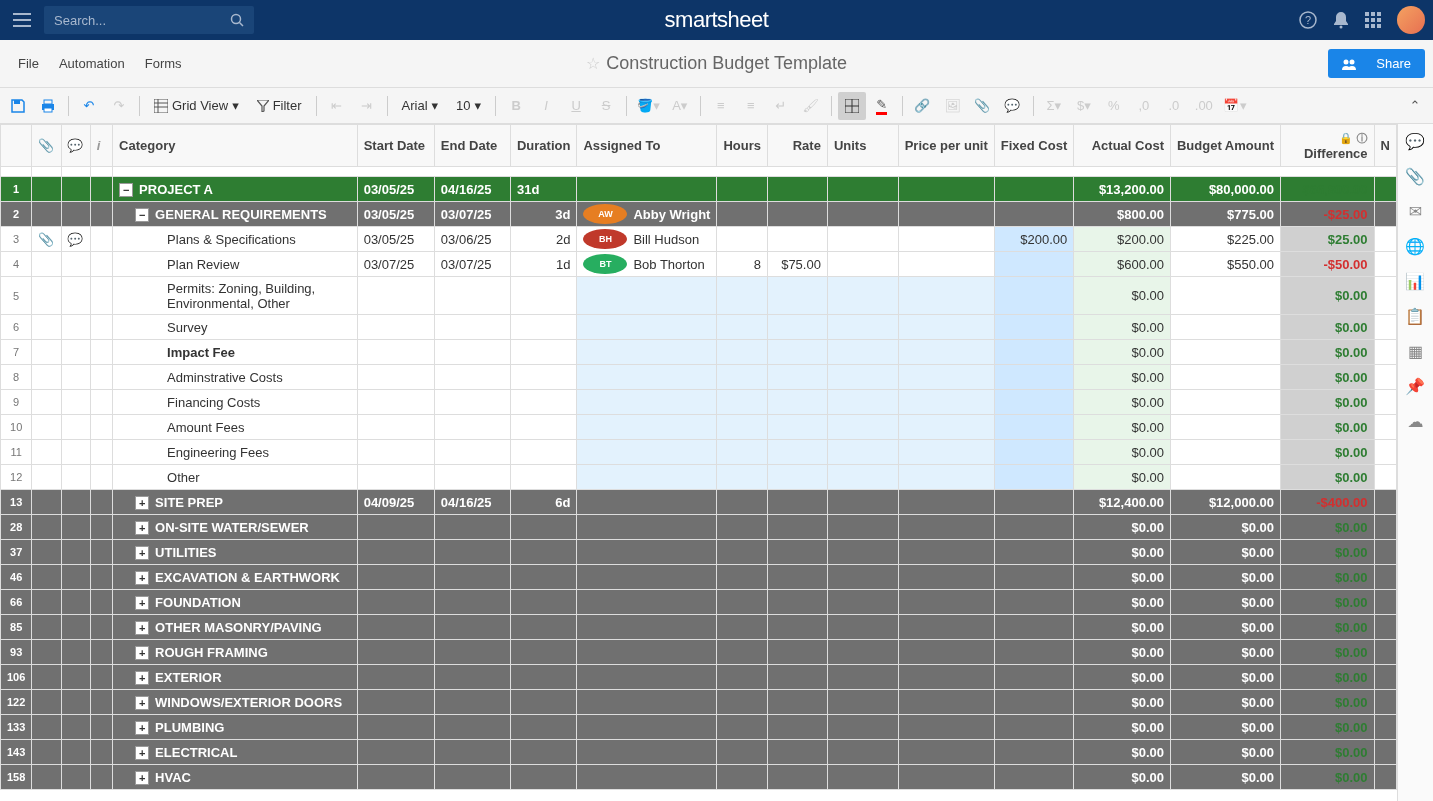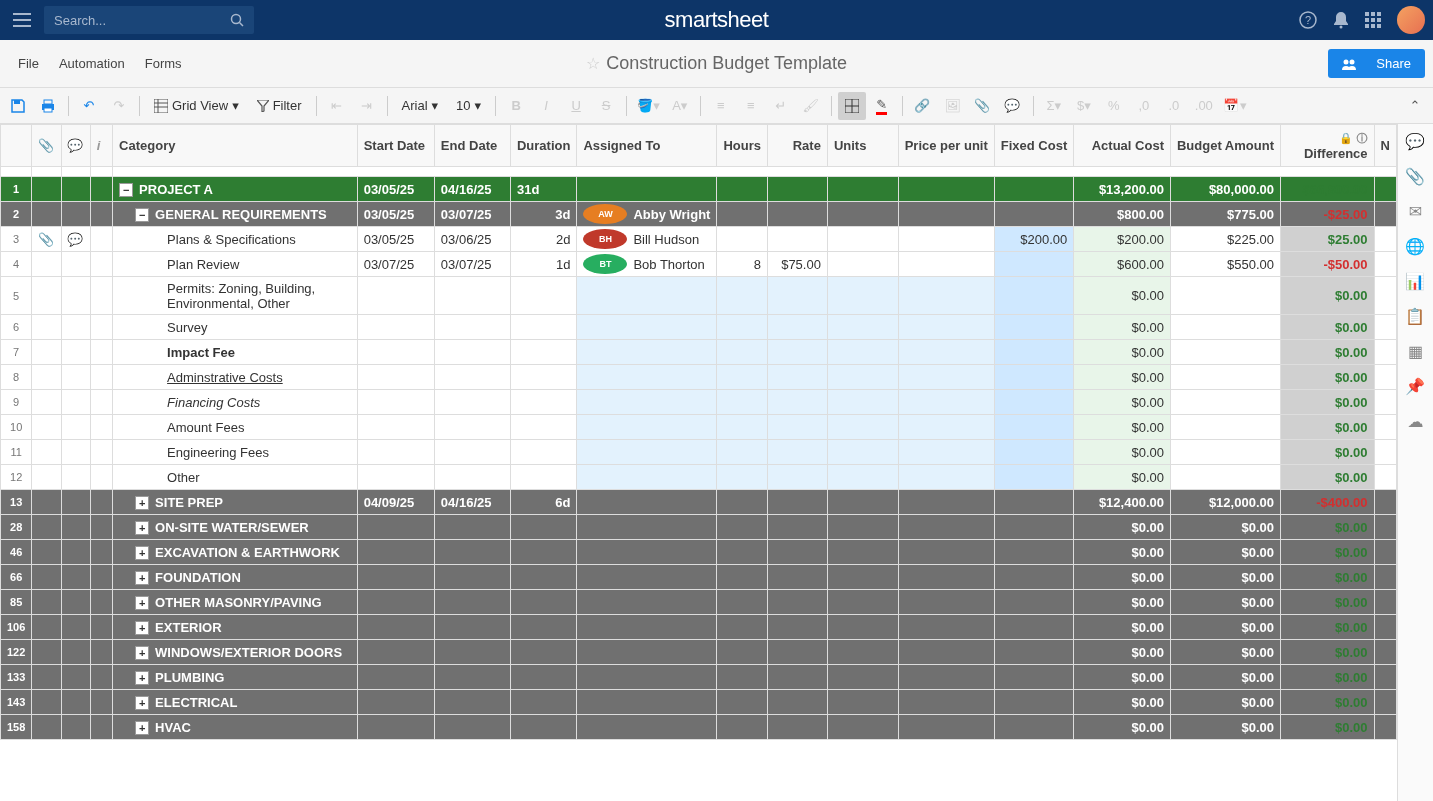--- a/index.html
+++ b/index.html
@@ -405,41 +405,41 @@
             <td class="actual-col actual-green">$0.00</td>
             <td class="budget-col"></td>
             <td class="diff-col diff-gray"><span class="diff-pos">$0.00</span></td>
             <td class="n-col"></td>
           </tr>
           <tr class="white">
             <td class="rownum">8</td>
             <td class="att-col"></td>
             <td class="c-col"></td>
             <td class="i-col"></td>
-            <td class="cat-col" style="padding-left:54px;text-decoration:underline;">Adminstrative Costs</td>
+            <td class="cat-col" style="padding-left:54px;">Adminstrative Costs</td>
             <td class="date-col"></td>
             <td class="date-col"></td>
             <td class="dur-col"></td>
             <td class="assigned-col assigned-blue"></td>
             <td class="hours-col assigned-blue"></td>
             <td class="rate-col assigned-blue"></td>
             <td class="units-col assigned-blue"></td>
             <td class="ppu-col assigned-blue"></td>
             <td class="fixed-col fixed-blue"></td>
             <td class="actual-col actual-green">$0.00</td>
             <td class="budget-col"></td>
             <td class="diff-col diff-gray"><span class="diff-pos">$0.00</span></td>
             <td class="n-col"></td>
           </tr>
           <tr class="white">
             <td class="rownum">9</td>
             <td class="att-col"></td>
             <td class="c-col"></td>
             <td class="i-col"></td>
-            <td class="cat-col" style="padding-left:54px;font-style:italic;">Financing Costs</td>
+            <td class="cat-col" style="padding-left:54px;">Financing Costs</td>
             <td class="date-col"></td>
             <td class="date-col"></td>
             <td class="dur-col"></td>
             <td class="assigned-col assigned-blue"></td>
             <td class="hours-col assigned-blue"></td>
             <td class="rate-col assigned-blue"></td>
             <td class="units-col assigned-blue"></td>
             <td class="ppu-col assigned-blue"></td>
             <td class="fixed-col fixed-blue"></td>
             <td class="actual-col actual-green">$0.00</td>
@@ -541,20 +541,40 @@
             <td class="rate-col "></td>
             <td class="units-col "></td>
             <td class="ppu-col "></td>
             <td class="fixed-col "></td>
             <td class="actual-col ">$0.00</td>
             <td class="budget-col">$0.00</td>
             <td class="diff-col "><span class="diff-pos">$0.00</span></td>
             <td class="n-col"></td>
           </tr>
           <tr class="section">
+            <td class="rownum">37</td>
+            <td class="att-col"></td>
+            <td class="c-col"></td>
+            <td class="i-col"></td>
+            <td class="cat-col" style=""><span style="padding-left:16px"><span class="expand-btn">+</span>UTILITIES</span></td>
+            <td class="date-col"></td>
+            <td class="date-col"></td>
+            <td class="dur-col"></td>
+            <td class="assigned-col "></td>
+            <td class="hours-col "></td>
+            <td class="rate-col "></td>
+            <td class="units-col "></td>
+            <td class="ppu-col "></td>
+            <td class="fixed-col "></td>
+            <td class="actual-col ">$0.00</td>
+            <td class="budget-col">$0.00</td>
+            <td class="diff-col "><span class="diff-pos">$0.00</span></td>
+            <td class="n-col"></td>
+          </tr>
+          <tr class="section">
             <td class="rownum">46</td>
             <td class="att-col"></td>
             <td class="c-col"></td>
             <td class="i-col"></td>
             <td class="cat-col" style=""><span style="padding-left:16px"><span class="expand-btn">+</span>EXCAVATION &amp; EARTHWORK</span></td>
             <td class="date-col"></td>
             <td class="date-col"></td>
             <td class="dur-col"></td>
             <td class="assigned-col "></td>
             <td class="hours-col "></td>
@@ -586,20 +606,40 @@
             <td class="budget-col">$0.00</td>
             <td class="diff-col "><span class="diff-pos">$0.00</span></td>
             <td class="n-col"></td>
           </tr>
           <tr class="section">
             <td class="rownum">85</td>
             <td class="att-col"></td>
             <td class="c-col"></td>
             <td class="i-col"></td>
             <td class="cat-col" style=""><span style="padding-left:16px"><span class="expand-btn">+</span>OTHER MASONRY/PAVING</span></td>
+            <td class="date-col"></td>
+            <td class="date-col"></td>
+            <td class="dur-col"></td>
+            <td class="assigned-col "></td>
+            <td class="hours-col "></td>
+            <td class="rate-col "></td>
+            <td class="units-col "></td>
+            <td class="ppu-col "></td>
+            <td class="fixed-col "></td>
+            <td class="actual-col ">$0.00</td>
+            <td class="budget-col">$0.00</td>
+            <td class="diff-col "><span class="diff-pos">$0.00</span></td>
+            <td class="n-col"></td>
+          </tr>
+          <tr class="section">
+            <td class="rownum">93</td>
+            <td class="att-col"></td>
+            <td class="c-col"></td>
+            <td class="i-col"></td>
+            <td class="cat-col" style=""><span style="padding-left:16px"><span class="expand-btn">+</span>ROUGH FRAMING</span></td>
             <td class="date-col"></td>
             <td class="date-col"></td>
             <td class="dur-col"></td>
             <td class="assigned-col "></td>
             <td class="hours-col "></td>
             <td class="rate-col "></td>
             <td class="units-col "></td>
             <td class="ppu-col "></td>
             <td class="fixed-col "></td>
             <td class="actual-col ">$0.00</td>

